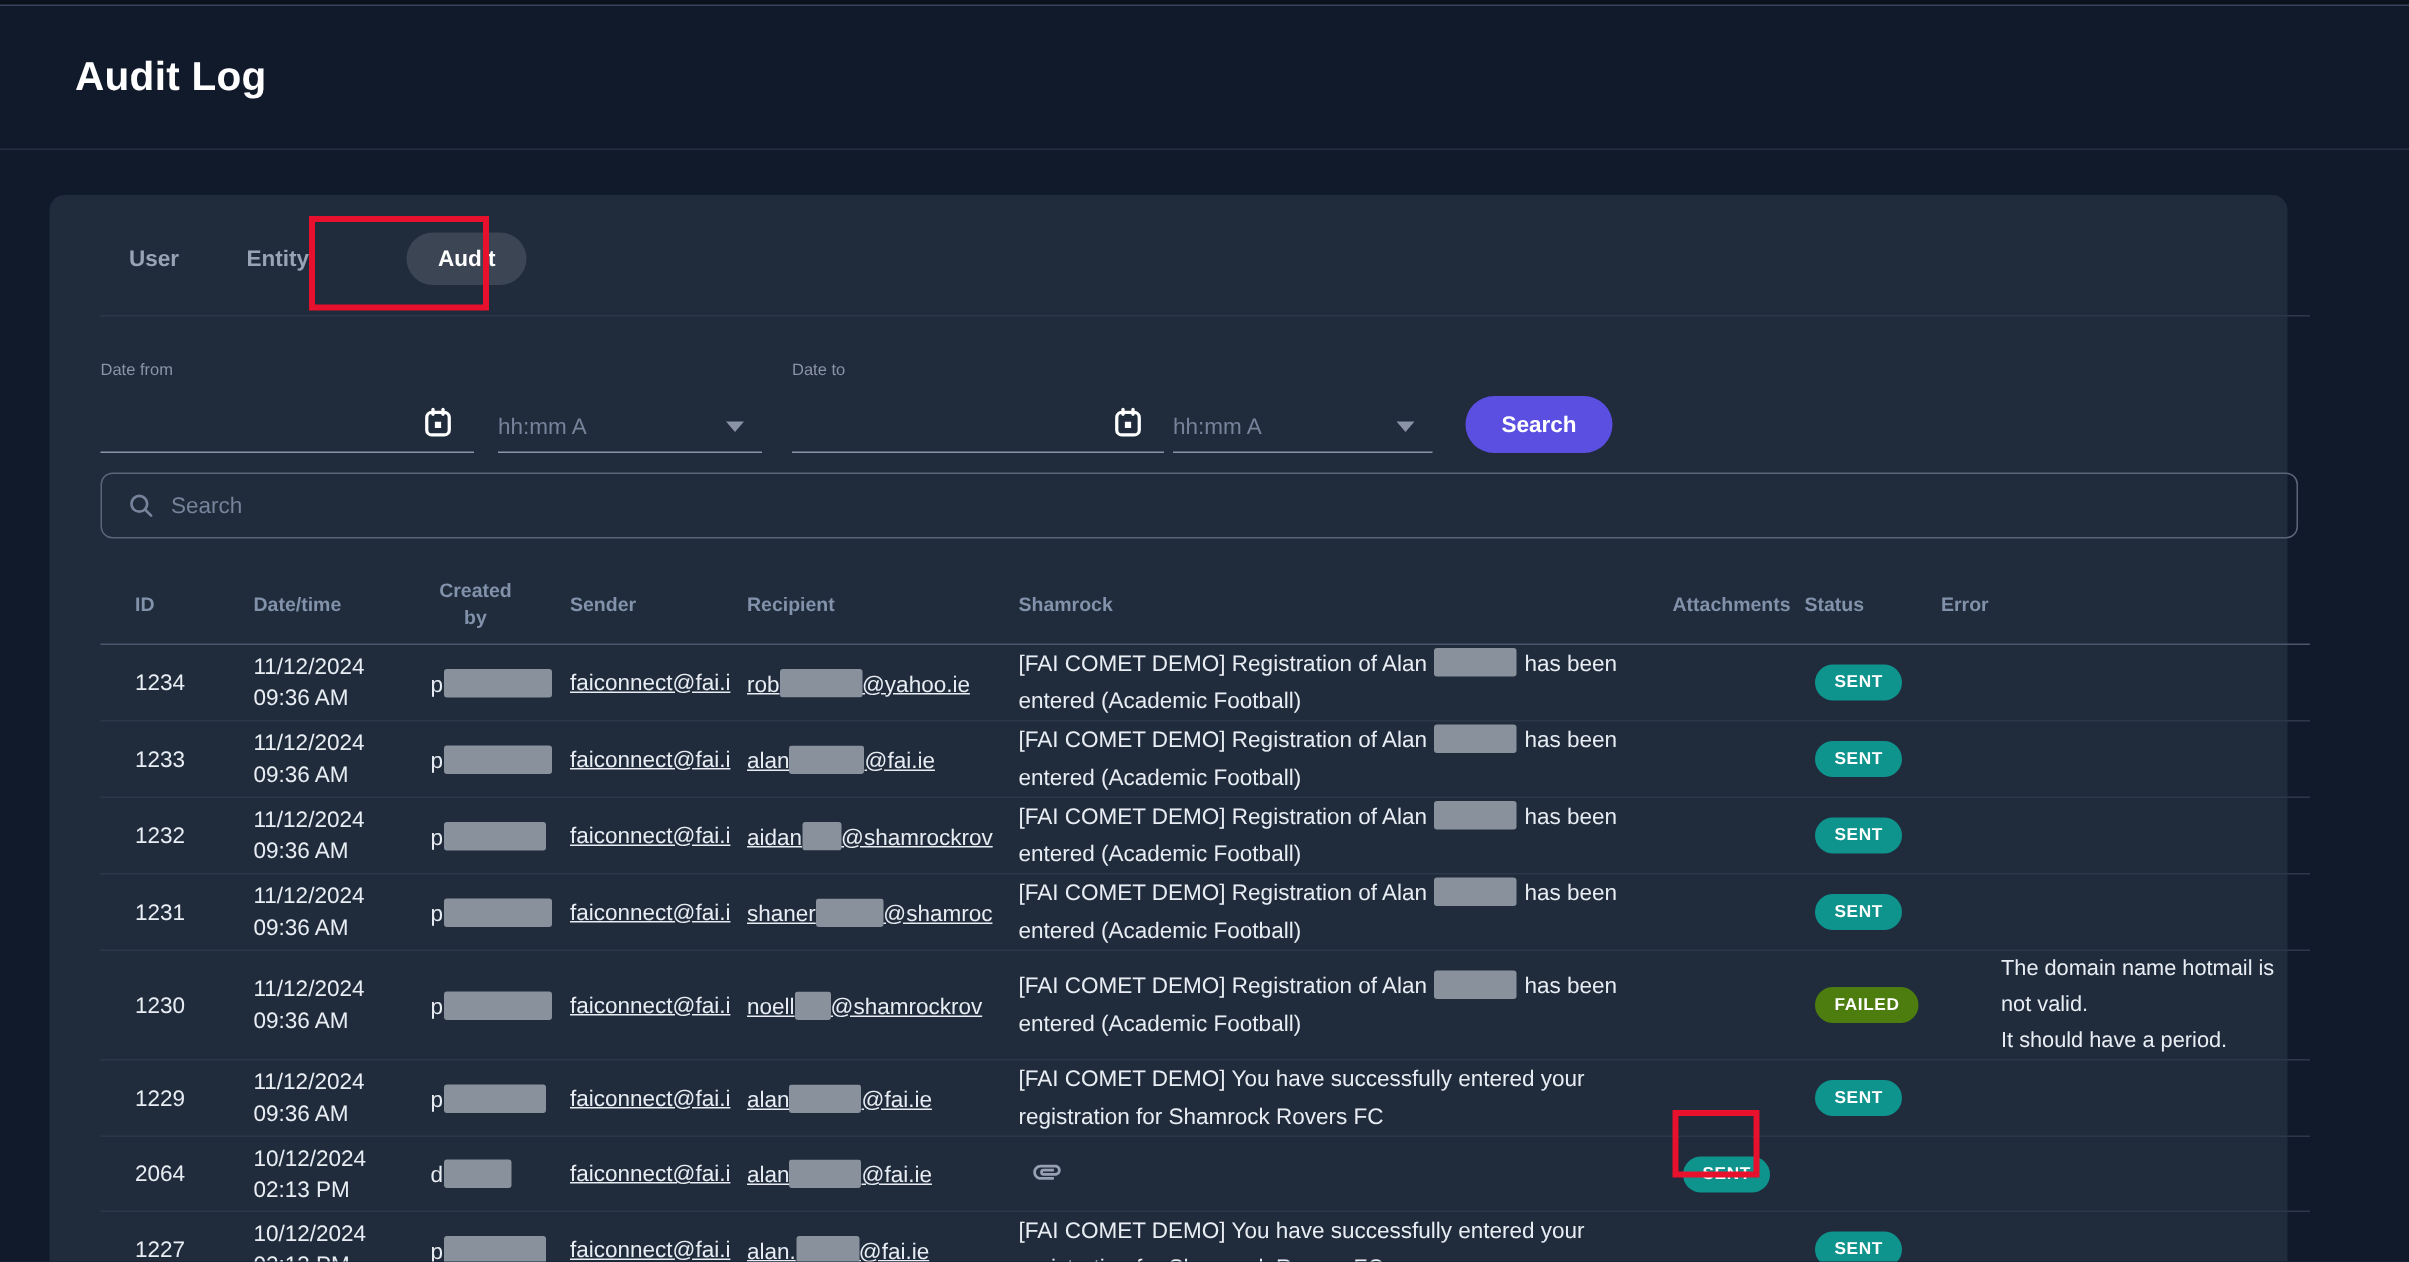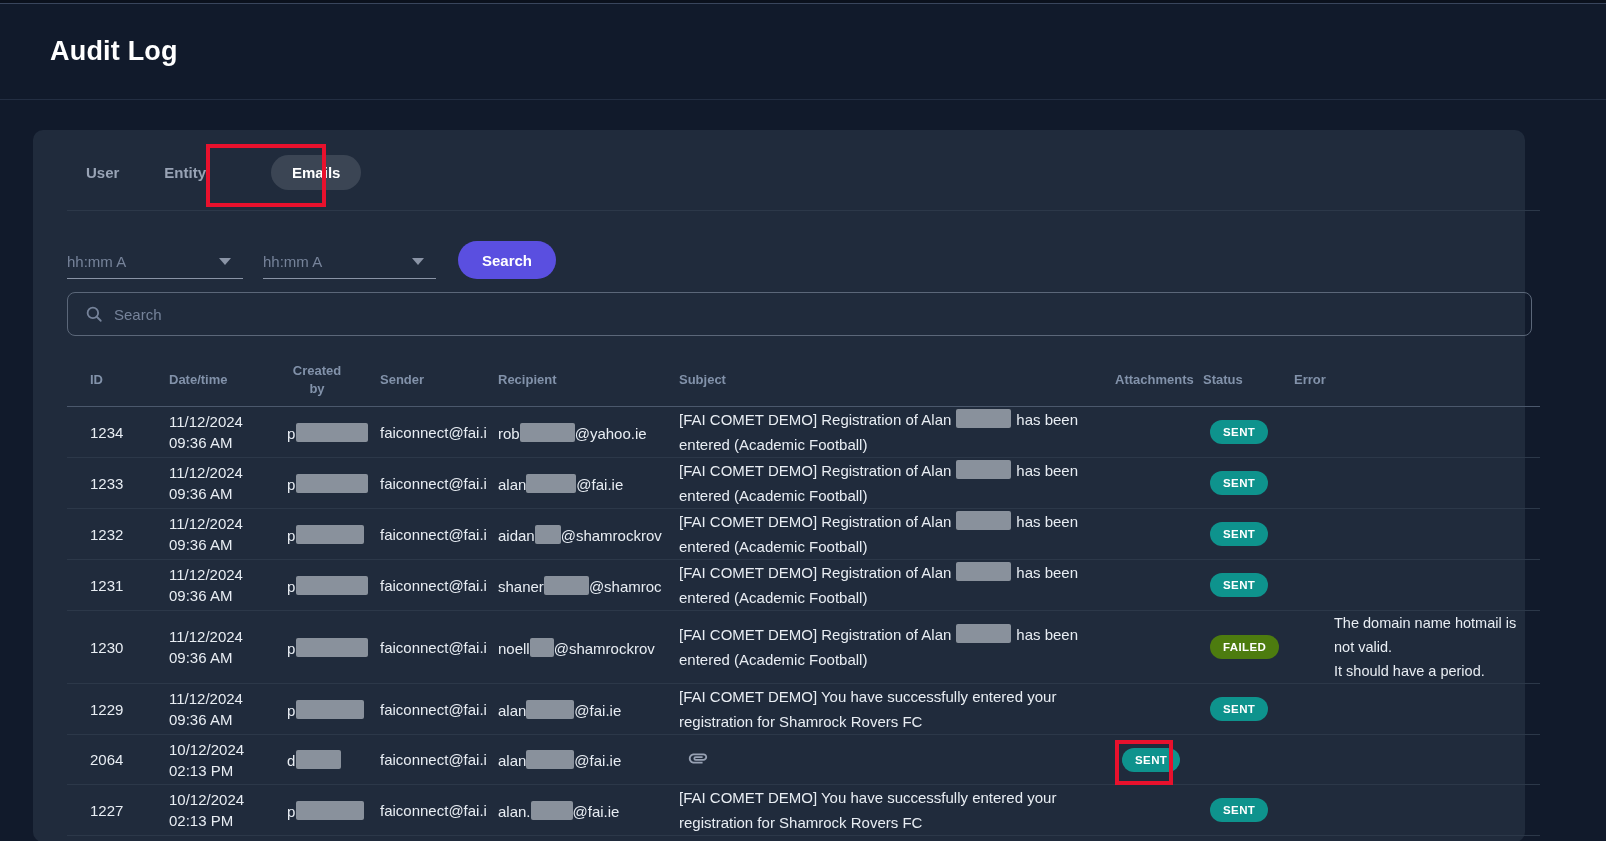--- a/index.html
+++ b/index.html
@@ -53,21 +53,21 @@
   .etable { width: 1473px; margin-top: 17px; }
   .thead, .trow { display: grid; grid-template-columns: 100px 118px 95px 118px 177px 440px 88px 91px 246px; align-items: center; }
   .thead { min-height: 54px; border-bottom: 1px solid #4b586c; color: #8292aa; font-size: 13px; font-weight: 600; }
   .trow { min-height: 50px; border-bottom: 1px solid #2c3849; font-size: 15px; }
   .h-id, .c-id { padding-left: 23px; }
   .h-date, .c-date { padding-left: 2px; }
   .h-created, .c-created { padding-left: 2px; }
   .h-created { max-width: 62px; line-height: 18px; text-align: center; }
   .h-subject, .c-subject { padding-left: 4px; }
   .c-date div { line-height: 21px; }
-  .c-clip { white-space: nowrap; overflow: hidden; }
+  .c-clip { white-space: nowrap; overflow: hidden; text-decoration: underline; }
   .c-subject { line-height: 25px; padding-right: 8px; }
   .c-error { font-size: 14.5px; line-height: 24px; white-space: pre-line; margin-left: 40px; }
   .redact { display: inline-block; height: 19px; background: #8f97a1; border-radius: 2px; vertical-align: text-bottom; opacity: .95; }
   .c-subject .redact { margin: 0 5px; }
   .c-created .redact { margin-left: 1px; }
   .badge { display: inline-block; margin-left: 7px; padding: 6px 13px; border-radius: 14px; background: #0e938d; color: #ffffff; font-size: 11.5px; font-weight: 700; letter-spacing: .4px; }
   .badge--failed { background: #4d7c0f; }
   .attach-wrap { margin-left: 12px; line-height: 0; cursor: pointer; }
 
   
@@ -83,33 +83,61 @@
 <header class="page-header">
   <h1 class="page-title">Audit Log</h1>
 </header>
 
 <main class="content">
   <section class="panel">
 
     <nav class="tabs">
       <div class="tab">User</div>
       <div class="tab">Entity</div>
-      <div class="tab tab--active">Emails</div>
+      <div class="tab tab--active">Audit</div>
     </nav>
     <div class="tabs-divider"></div>
 
     <div class="filters">
+      <div class="field f-datefrom">
+        <label>Date from</label>
+        <div class="input-line">
+          <input type="text" style="">
+          <span class="cal-icon">
+            <svg width="20" height="22" viewBox="0 0 24 26" fill="none" stroke="#ffffff" stroke-width="2.6" stroke-linecap="round">
+              <rect x="3" y="4.5" width="18" height="18" rx="4"></rect>
+              <line x1="8" y1="2" x2="8" y2="6"></line>
+              <line x1="16" y1="2" x2="16" y2="6"></line>
+              <rect x="9.5" y="12" width="5" height="5" fill="#ffffff" stroke="none"></rect>
+            </svg>
+          </span>
+        </div>
+      </div>
 
       <div class="field f-timefrom">
         <div class="input-line">
           <input type="text" placeholder="hh:mm A" style="">
           <span class="caret"></span>
         </div>
       </div>
 
+      <div class="field f-dateto">
+        <label>Date to</label>
+        <div class="input-line">
+          <input type="text" style="">
+          <span class="cal-icon">
+            <svg width="20" height="22" viewBox="0 0 24 26" fill="none" stroke="#ffffff" stroke-width="2.6" stroke-linecap="round">
+              <rect x="3" y="4.5" width="18" height="18" rx="4"></rect>
+              <line x1="8" y1="2" x2="8" y2="6"></line>
+              <line x1="16" y1="2" x2="16" y2="6"></line>
+              <rect x="9.5" y="12" width="5" height="5" fill="#ffffff" stroke="none"></rect>
+            </svg>
+          </span>
+        </div>
+      </div>
 
       <div class="field f-timeto">
         <div class="input-line">
           <input type="text" placeholder="hh:mm A" style="">
           <span class="caret"></span>
         </div>
       </div>
 
       <button class="btn-search">Search</button>
     </div>
@@ -122,21 +150,21 @@
       <input type="text" placeholder="Search" style="">
     </div>
 
     <div class="etable">
       <div class="thead">
         <div class="h-id">ID</div>
         <div class="h-date">Date/time</div>
         <div class="h-created">Created by</div>
         <div>Sender</div>
         <div>Recipient</div>
-        <div class="h-subject">Subject</div>
+        <div class="h-subject">Shamrock</div>
         <div>Attachments</div>
         <div>Status</div>
         <div>Error</div>
       </div>
 
       <div class="trow">
         <div class="c-id">1234</div>
         <div class="c-date">
             <div>11/12/2024</div>
             <div>09:36 AM</div>

